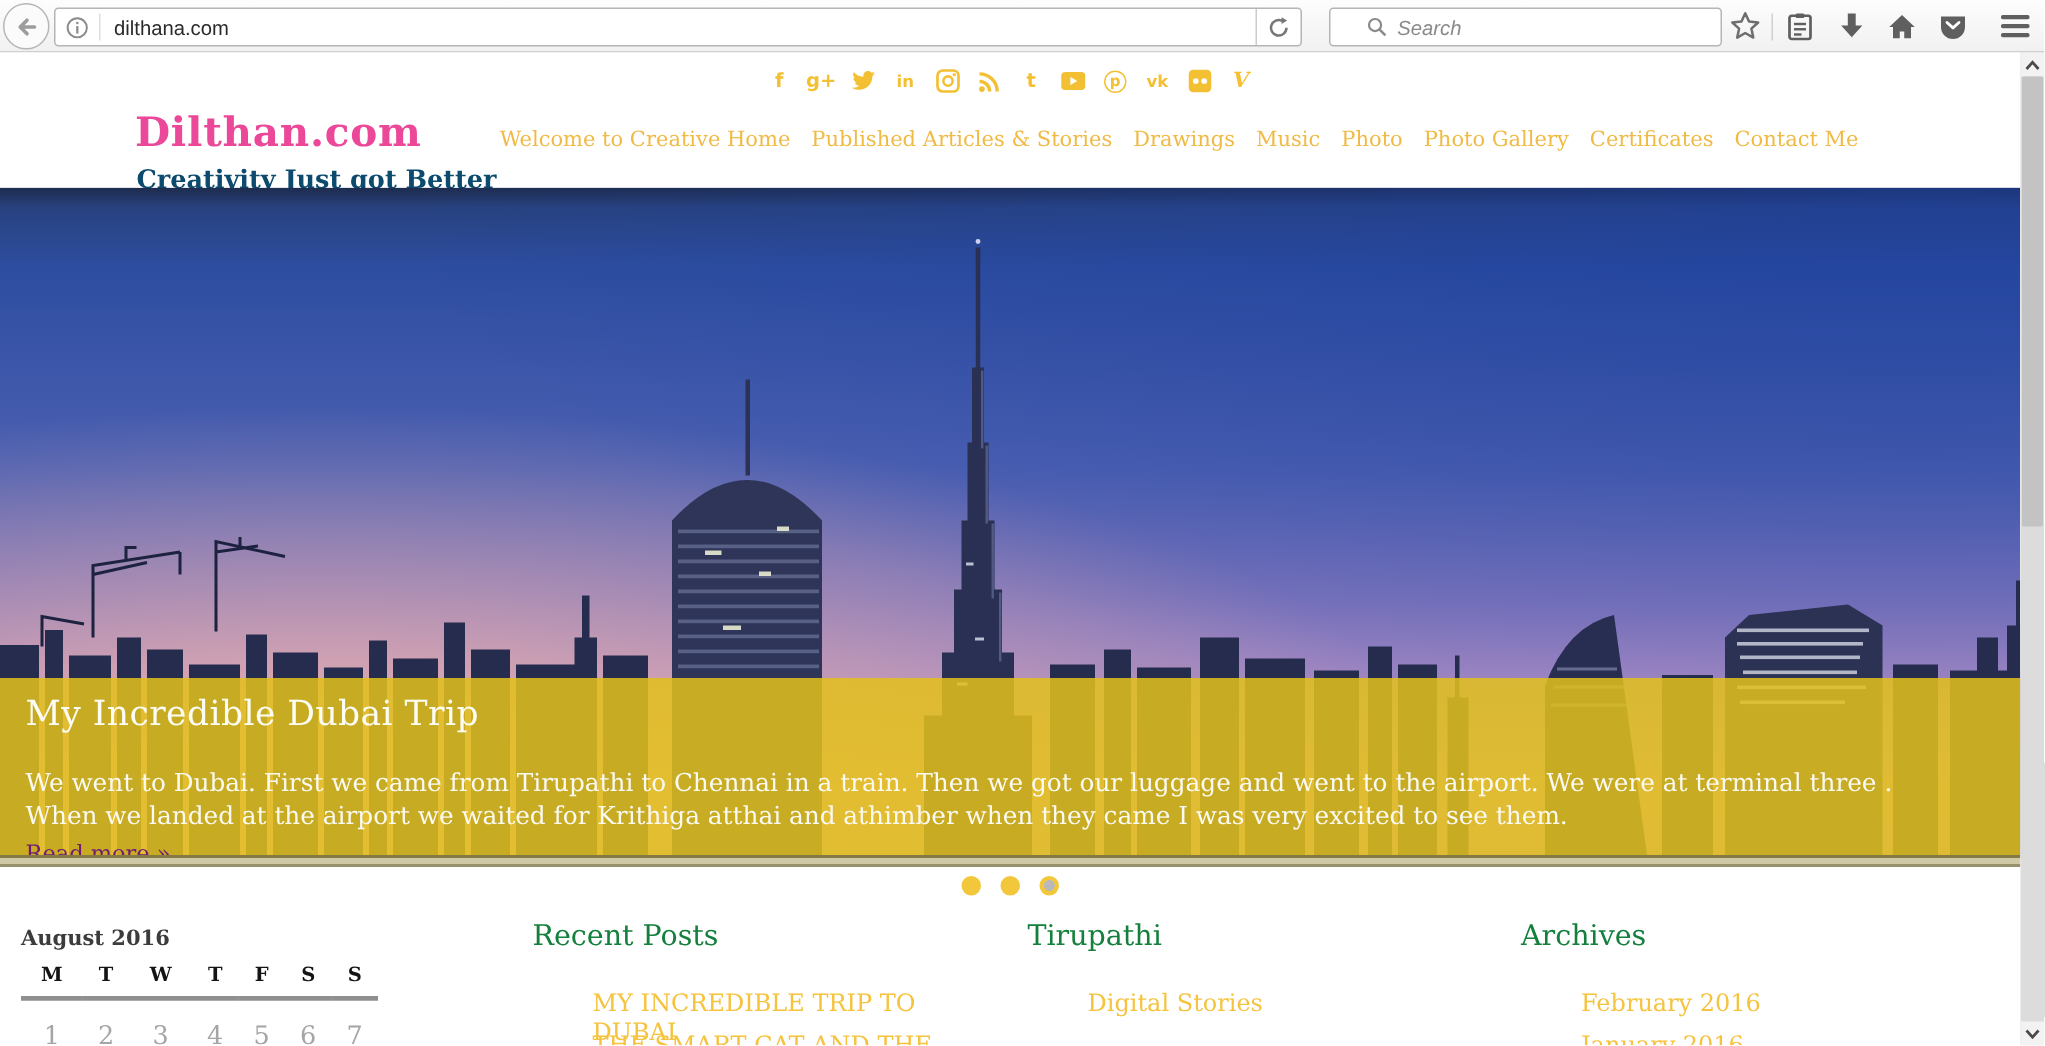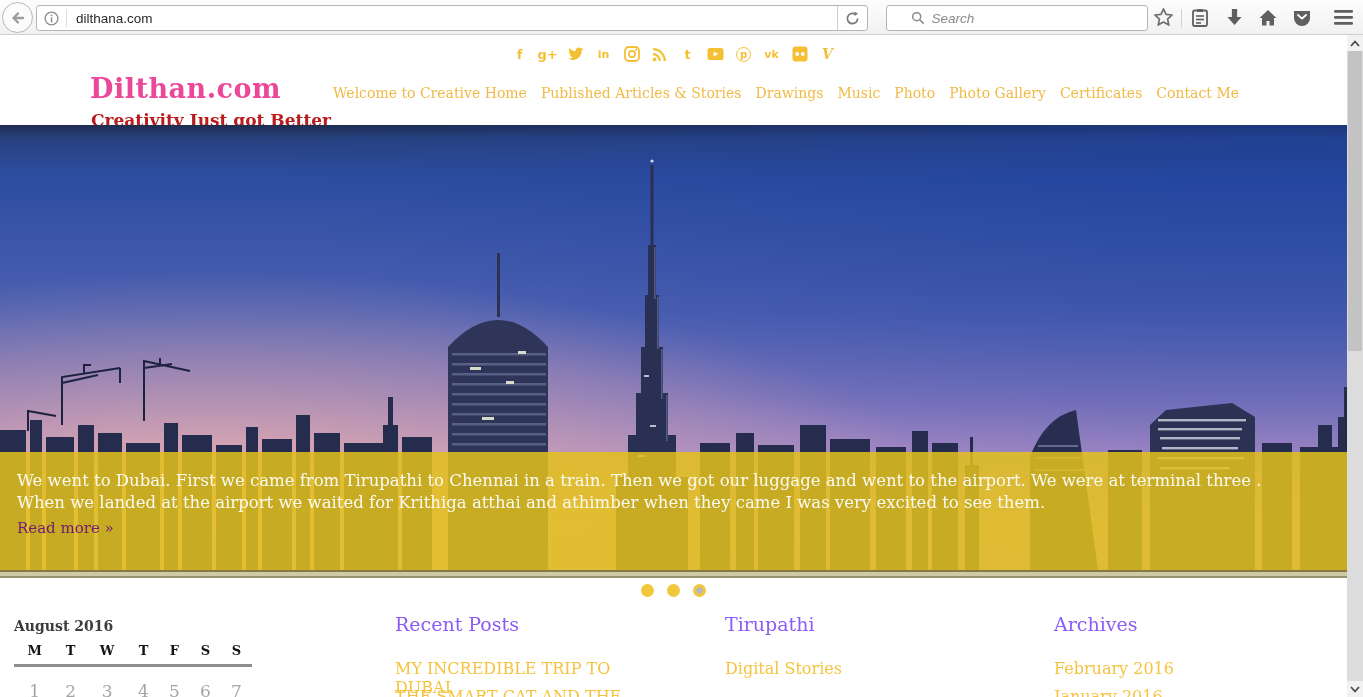--- a/index.html
+++ b/index.html
@@ -38,49 +38,49 @@
   .social { position:absolute; top:10px; left:0; width:1347px; display:flex; justify-content:center; gap:11px; }
   .sicon { width:17px; height:18px; display:flex; align-items:center; justify-content:center;
            color:#f4c033; font-family:"DejaVu Sans", sans-serif; font-weight:bold; font-size:13px; cursor:pointer; }
   .sicon.small { font-size:11px; }
   .pin-circle { width:15px; height:15px; border:1.6px solid #f4c033; border-radius:50%;
                 display:flex; align-items:center; justify-content:center; font-size:10px; font-weight:bold; color:#f4c033; }
   .vine-v { font-family:"DejaVu Serif", serif; font-style:italic; font-size:14px; }
 
   
   .site-title { position:absolute; top:38px; left:90px; font-size:27px; color:#ec4899; letter-spacing:.5px; }
-  .site-tagline { position:absolute; top:75px; left:91px; font-size:17px; font-weight:bold; color:#b91c1c; }
+  .site-tagline { position:absolute; top:75px; left:91px; font-size:17px; font-weight:bold; color:#0c4a6e; }
   .nav { position:absolute; top:50px; right:108px; display:flex; gap:14px; white-space:nowrap;text-align:right; }
   .nav a { color:#f0ba45; font-size:14px; text-decoration:none; cursor:pointer; }
 
   
   .hero { position:absolute; top:90px; left:0; width:1347px; height:445px; overflow:hidden; }
   .hero svg { position:absolute; top:0; left:0; width:100%; height:100%; display:block; }
   .banner { position:absolute; left:0; bottom:0; width:100%; height:118px;
             background:rgba(226,192,28,0.86); padding:11px 40px 0 17px; }
   .banner h2 { color:#fdfdf5; font-size:23px; font-weight:normal; letter-spacing:.3px; }
-  .banner p  { color:#fbfaf2; font-size:16.5px; margin-top:7px; line-height:1.33; max-width:1295px; }
+  .banner p  { color:#fbfaf2; font-size:16.5px; margin-top:22px; line-height:1.33; max-width:1295px; }
   .read-more { display:inline-block; margin-top:5px; color:#701a75; font-size:15px; text-decoration:none; cursor:pointer; }
   .hero-edge { position:absolute; top:535px; left:0; width:1347px; height:8px;
                background:linear-gradient(to bottom, #857a45 0 2px, #cfc9a6 2px 6px, #96916f 6px 8px); }
 
   
   .dots { position:absolute; top:549px; left:0; width:1347px; display:flex; justify-content:center; gap:13px; }
   .dot { width:13px; height:13px; border-radius:50%; background:#f2c73c; cursor:pointer; }
   .dot.visited { background:radial-gradient(circle at 50% 50%, #b9b9b9 0 3.6px, #f2c73c 3.6px); }
 
   
   .widgets { position:absolute; top:578px; left:0; width:1347px; height:200px; }
   .cal { position:absolute; left:14px; top:5px; width:238px; }
   .cal-title { font-size:14px; font-weight:bold; color:#3c3c3c; margin-bottom:9px; }
   .cal table { width:100%; border-collapse:collapse; }
   .cal th { font-size:13px; color:#141414; padding-bottom:6px; border-bottom:3px solid #8f8f8f; }
   .cal td { font-size:17px; color:#a5a5a5; text-align:center; padding-top:14px; cursor:pointer; }
 
-  .widget h3 { font-size:19px; font-weight:normal; color:#8b5cf6;margin-left:40px; }
+  .widget h3 { font-size:19px; font-weight:normal; color:#15803d; }
   .widget ul { list-style:none; margin-top:24px; margin-left:40px; }
   .widget li { height:28px; font-size:16px; }
   .widget li a { color:#f5c33e; text-decoration:none; cursor:pointer; }
   .w-posts { position:absolute; left:355px; top:0; width:300px; }
   .w-cats  { position:absolute; left:685px; top:0; width:300px; }
   .w-arch  { position:absolute; left:1014px; top:0; width:300px; }
 
   svg .st { stroke:#6e6e6e; fill:none; stroke-width:1.6; }
 </style>
 </head>
@@ -344,20 +344,21 @@
           <rect x="1158" y="294" width="88" height="2.4"></rect>
             <rect x="1158" y="303" width="84" height="2.4"></rect>
           <rect x="1160" y="312" width="80" height="2.4"></rect>
             <rect x="1162" y="322" width="76" height="2.4"></rect>
           <rect x="1158" y="332" width="86" height="2.4"></rect>
             <rect x="1160" y="342" width="70" height="2.4"></rect>
         </g>
       </svg>
 
       <div class="banner">
+        <h2>My Incredible Dubai Trip</h2>
         <p>We went to Dubai. First we came from Tirupathi to Chennai in a train. Then we got our luggage and went to the airport. We were at terminal three . When we landed at the airport we waited for Krithiga atthai and athimber when they came I was very excited to see them.</p>
         <a class="read-more">Read more »</a>
       </div>
     </div>
     <div class="hero-edge"></div>
 
     <div class="dots">
       <span class="dot"></span>
       <span class="dot"></span>
       <span class="dot visited"></span>

